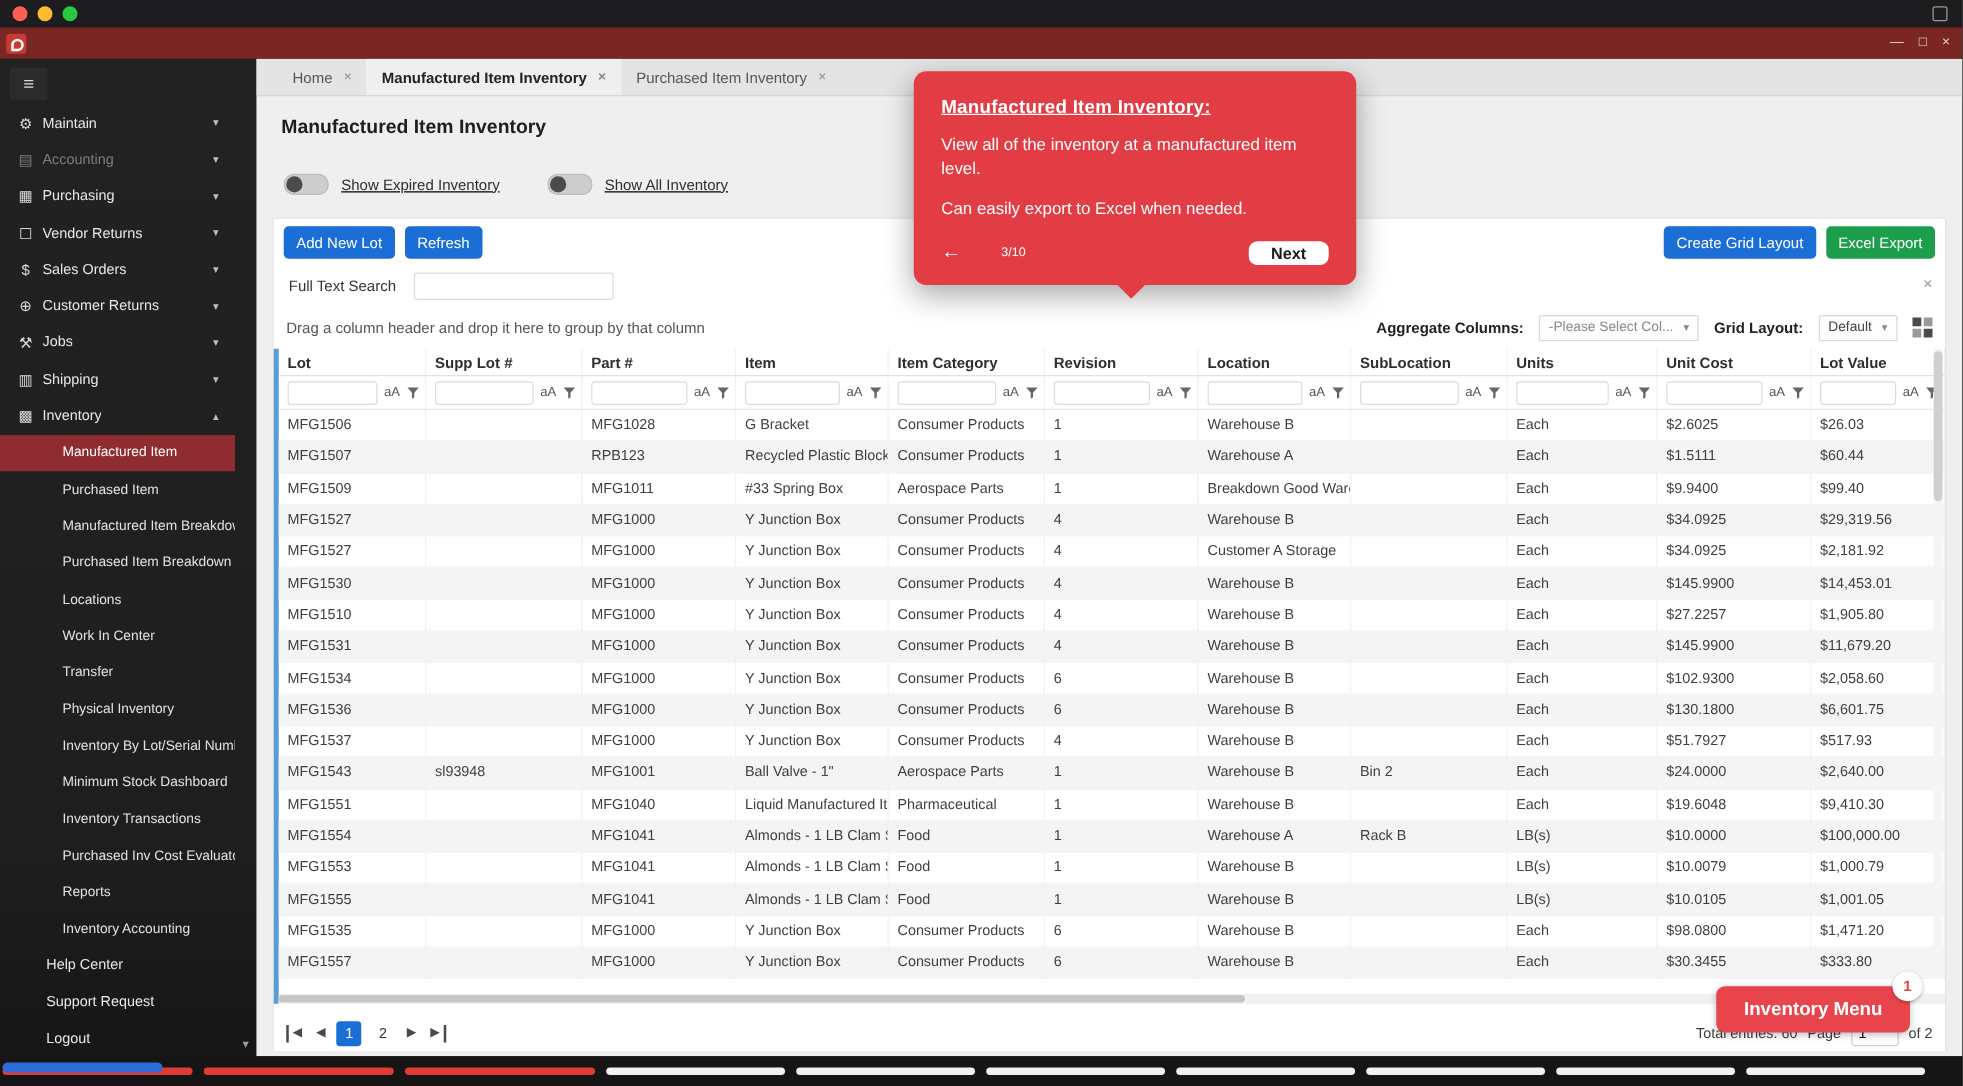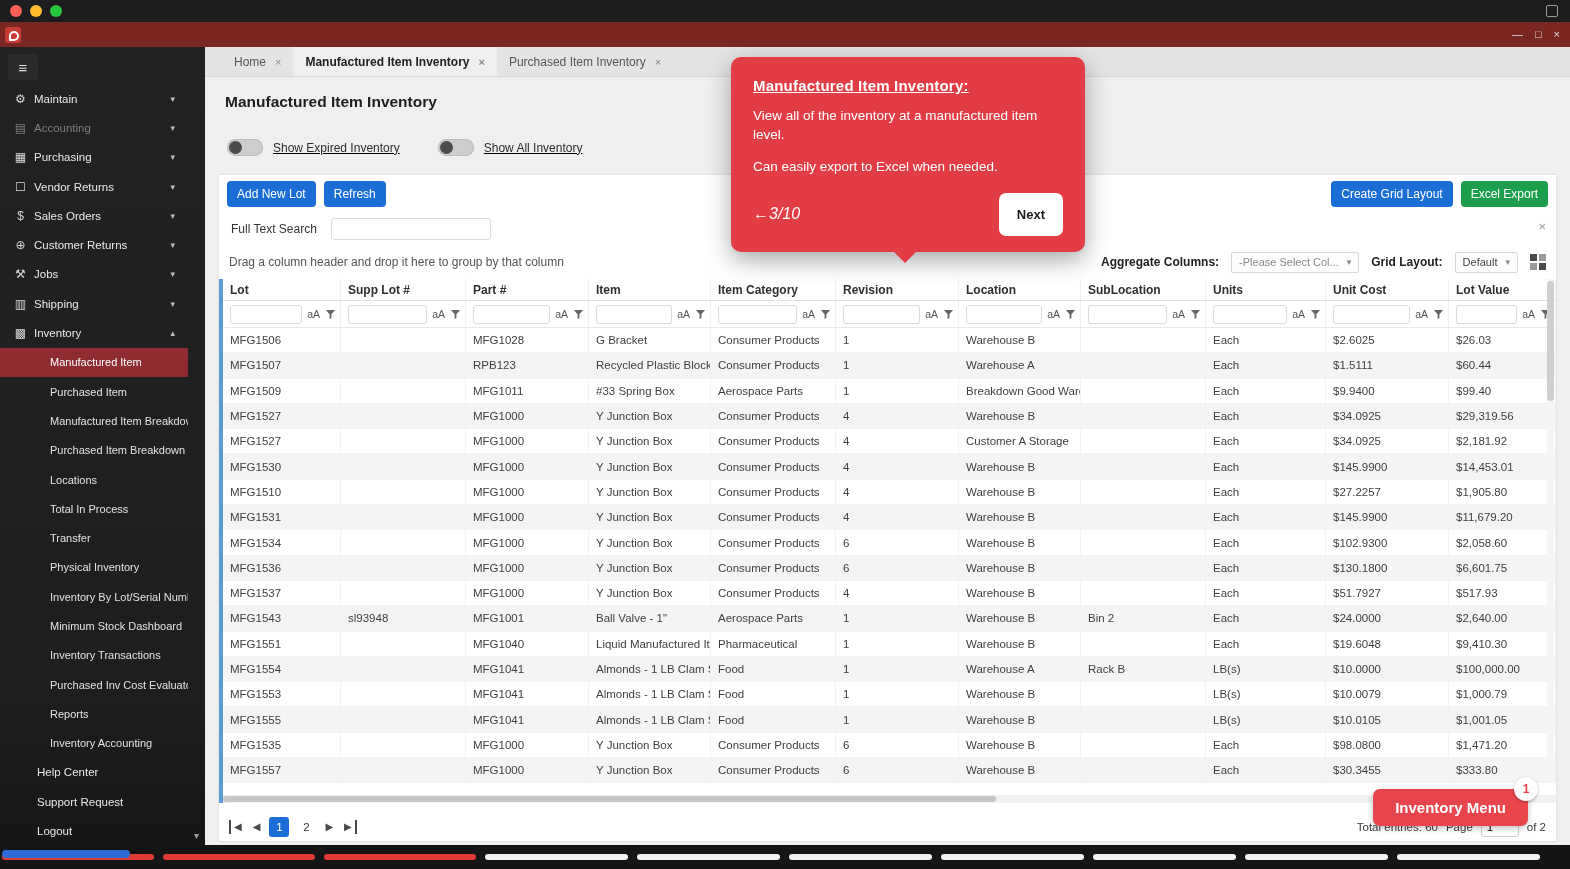--- a/index.html
+++ b/index.html
@@ -143,23 +143,23 @@
     display:flex; align-items:center; justify-content:center; box-shadow:0 1px 3px rgba(0,0,0,.3); }
 
   
   .tooltip { position:absolute; left:731px; top:57px; width:354px; z-index:60;
     background:var(--tooltip-red,#e23c44); border-radius:10px; padding:20px 22px 16px;
     color:#fff; box-shadow:0 8px 24px rgba(0,0,0,.35); }
   .tt-title { font-size:15px; font-weight:bold; text-decoration:underline; letter-spacing:.2px; }
   .tt-body { font-size:13.5px; line-height:1.4; margin-top:13px; }
   .tt-footer { display:flex; align-items:center; margin-top:16px; }
   .tt-back { font-size:16px; cursor:pointer; }
-  .tt-step { font-size:16px; margin-left:0;font-style:italic; }
+  .tt-step { font-size:10px; margin-left:32px; }
   .tt-next { margin-left:auto; background:#fff; color:#1c1c1c; border:none; border-radius:7px;
-    font-size:13px; font-weight:bold; padding:14px 18px; cursor:pointer; font-family:inherit; }
+    font-size:13px; font-weight:bold; padding:2px 18px; cursor:pointer; font-family:inherit; }
   .tt-arrow { position:absolute; bottom:-11px; left:162px; width:0; height:0;
     border-left:12px solid transparent; border-right:12px solid transparent;
     border-top:12px solid var(--tooltip-red,#e23c44); }
 
   
   .bottom-strip { position:absolute; left:0; right:0; bottom:0; height:24px; background:#151515;
     display:flex; align-items:center; gap:9px; padding:0 2px; z-index:6; }
   .seg { height:6px; border-radius:3px; flex:none; }
   .seg.red { width:152px; background:#e03c34; }
   .seg.white { width:143px; background:#f2f2f2; }
@@ -233,21 +233,21 @@
         <div class="sb-item">
           <span class="sb-ico">▩</span>
           <span class="sb-lbl">Inventory</span>
           <span class="sb-chev">▴</span>
         </div>
         <div class="sb-sub active">Manufactured Item</div>
         <div class="sb-sub">Purchased Item</div>
         <div class="sb-sub">Manufactured Item Breakdow</div>
         <div class="sb-sub">Purchased Item Breakdown</div>
         <div class="sb-sub">Locations</div>
-        <div class="sb-sub">Total In Process</div>
+        <div class="sb-sub">Work In Center</div>
         <div class="sb-sub">Transfer</div>
         <div class="sb-sub">Physical Inventory</div>
         <div class="sb-sub">Inventory By Lot/Serial Numb</div>
         <div class="sb-sub">Minimum Stock Dashboard</div>
         <div class="sb-sub">Inventory Transactions</div>
         <div class="sb-sub">Purchased Inv Cost Evaluator</div>
         <div class="sb-sub">Reports</div>
         <div class="sb-sub">Inventory Accounting</div>
         <div class="sb-footer-item">Help Center</div>
         <div class="sb-footer-item">Support Request</div>

